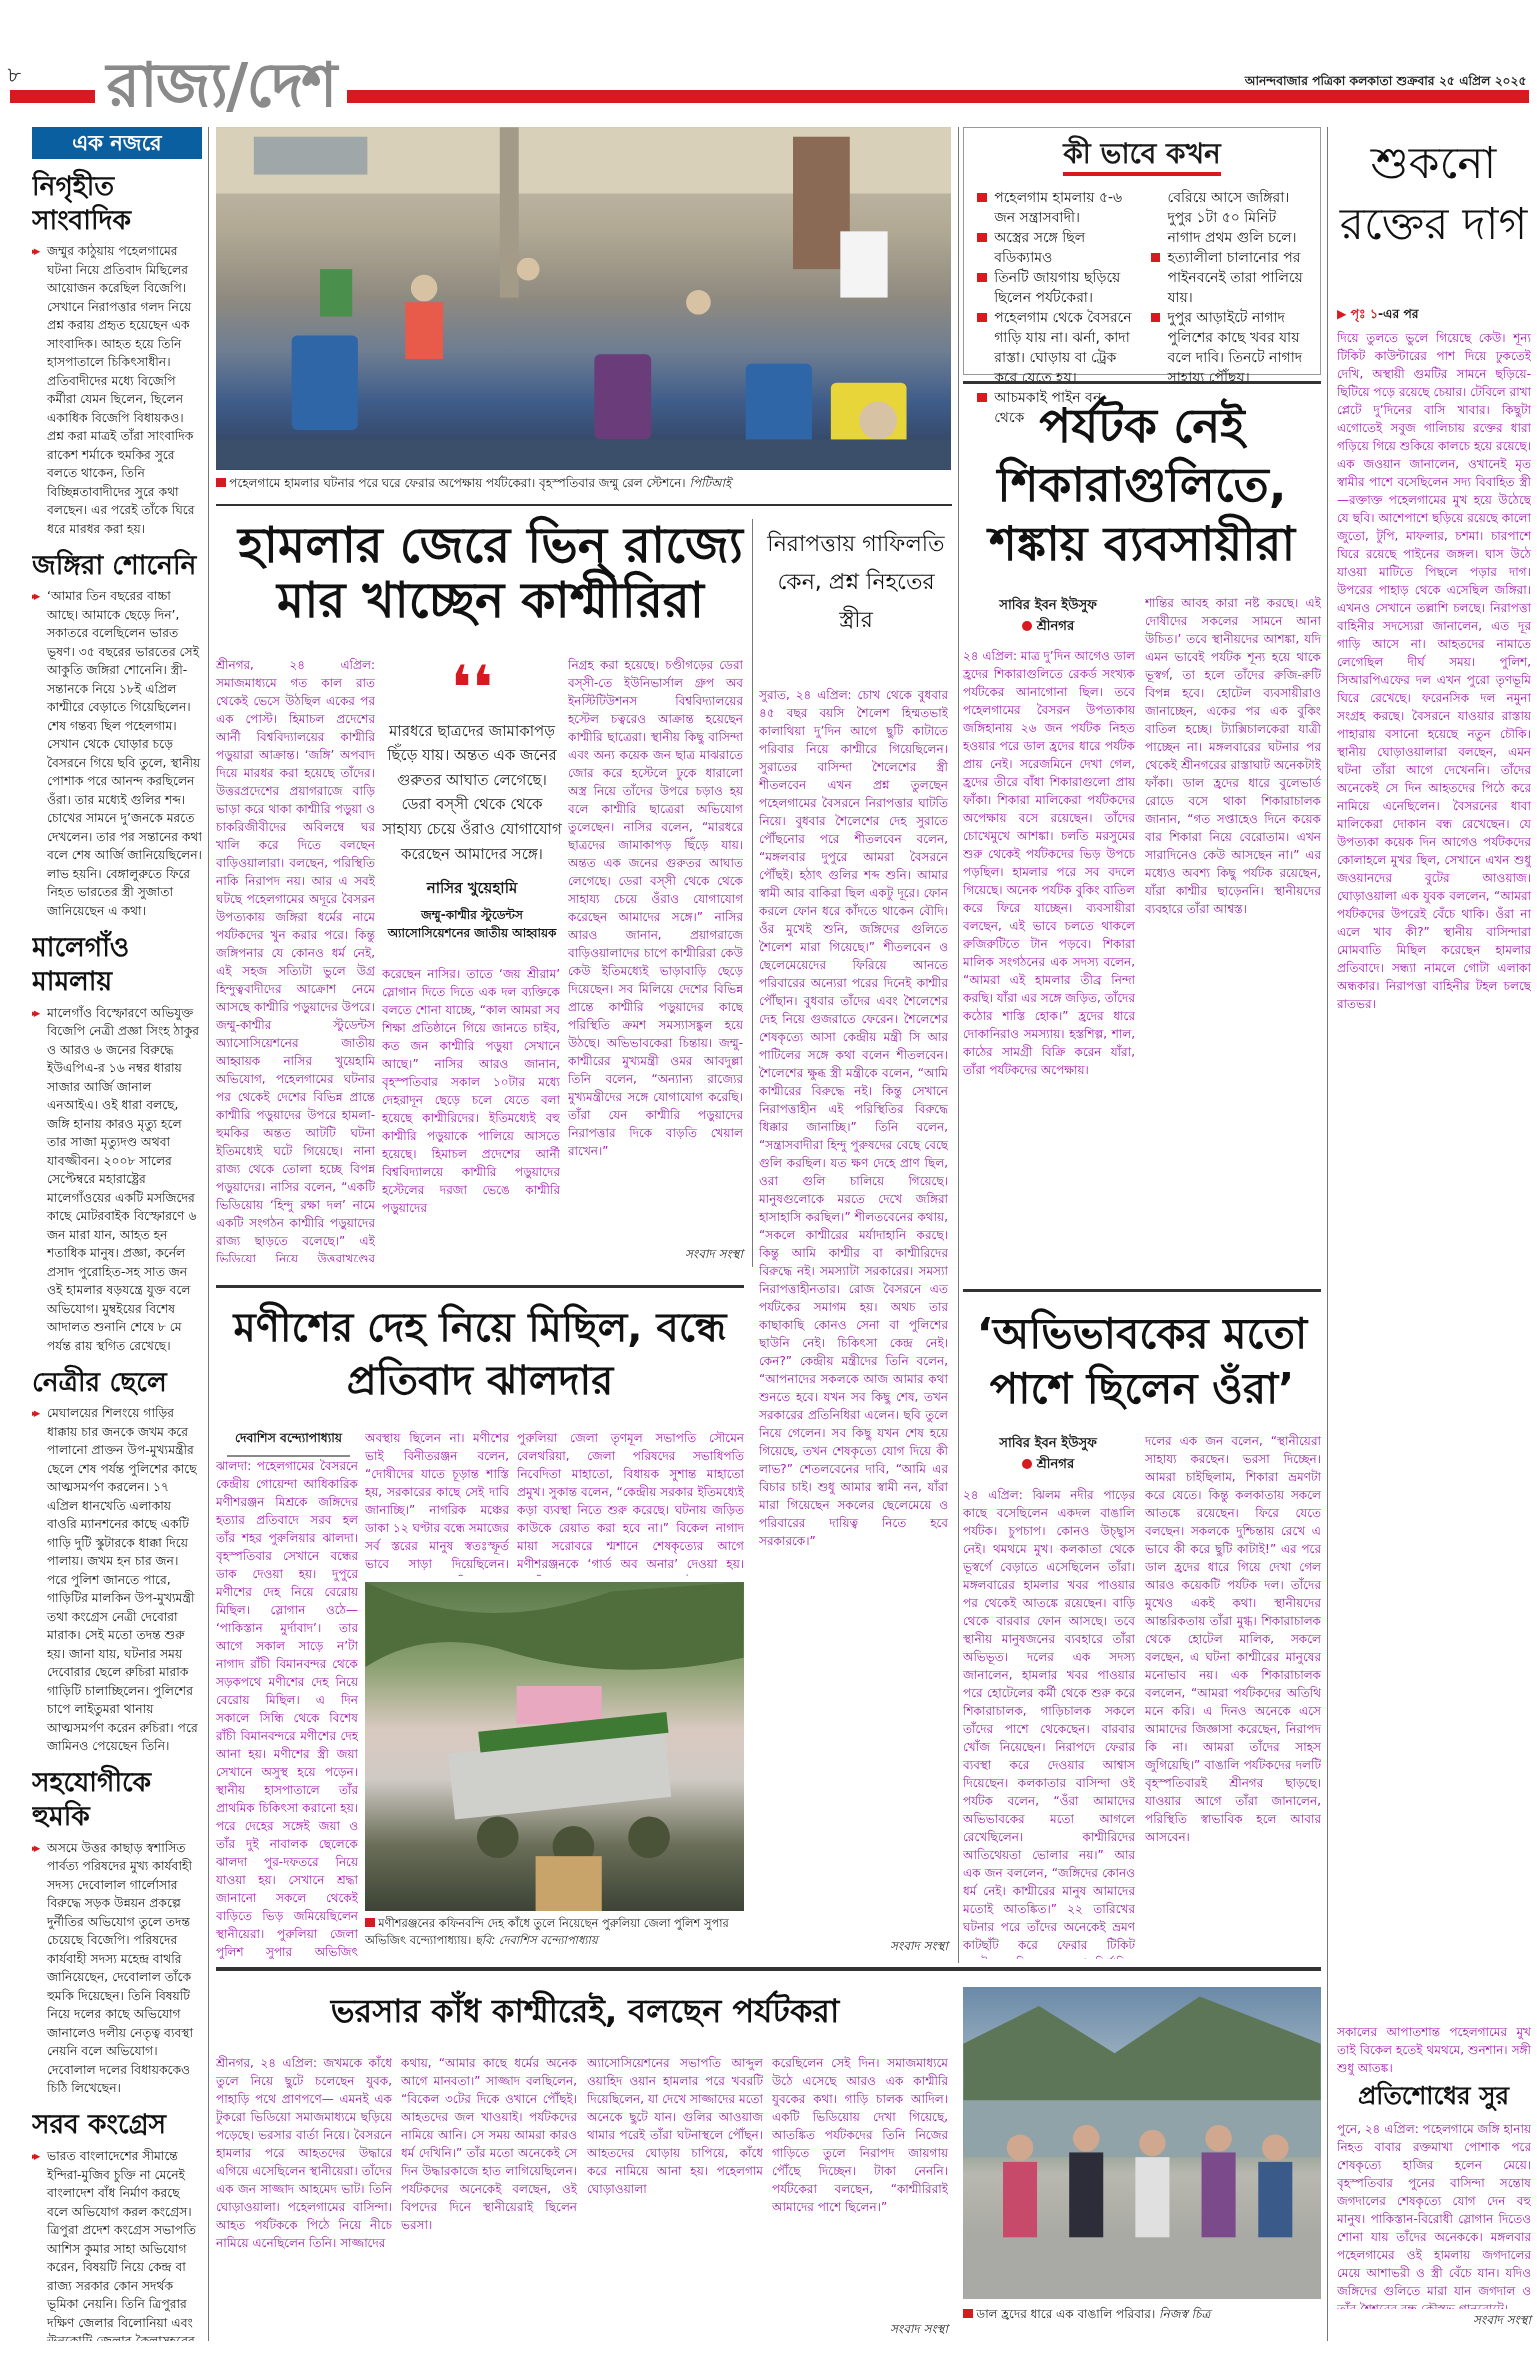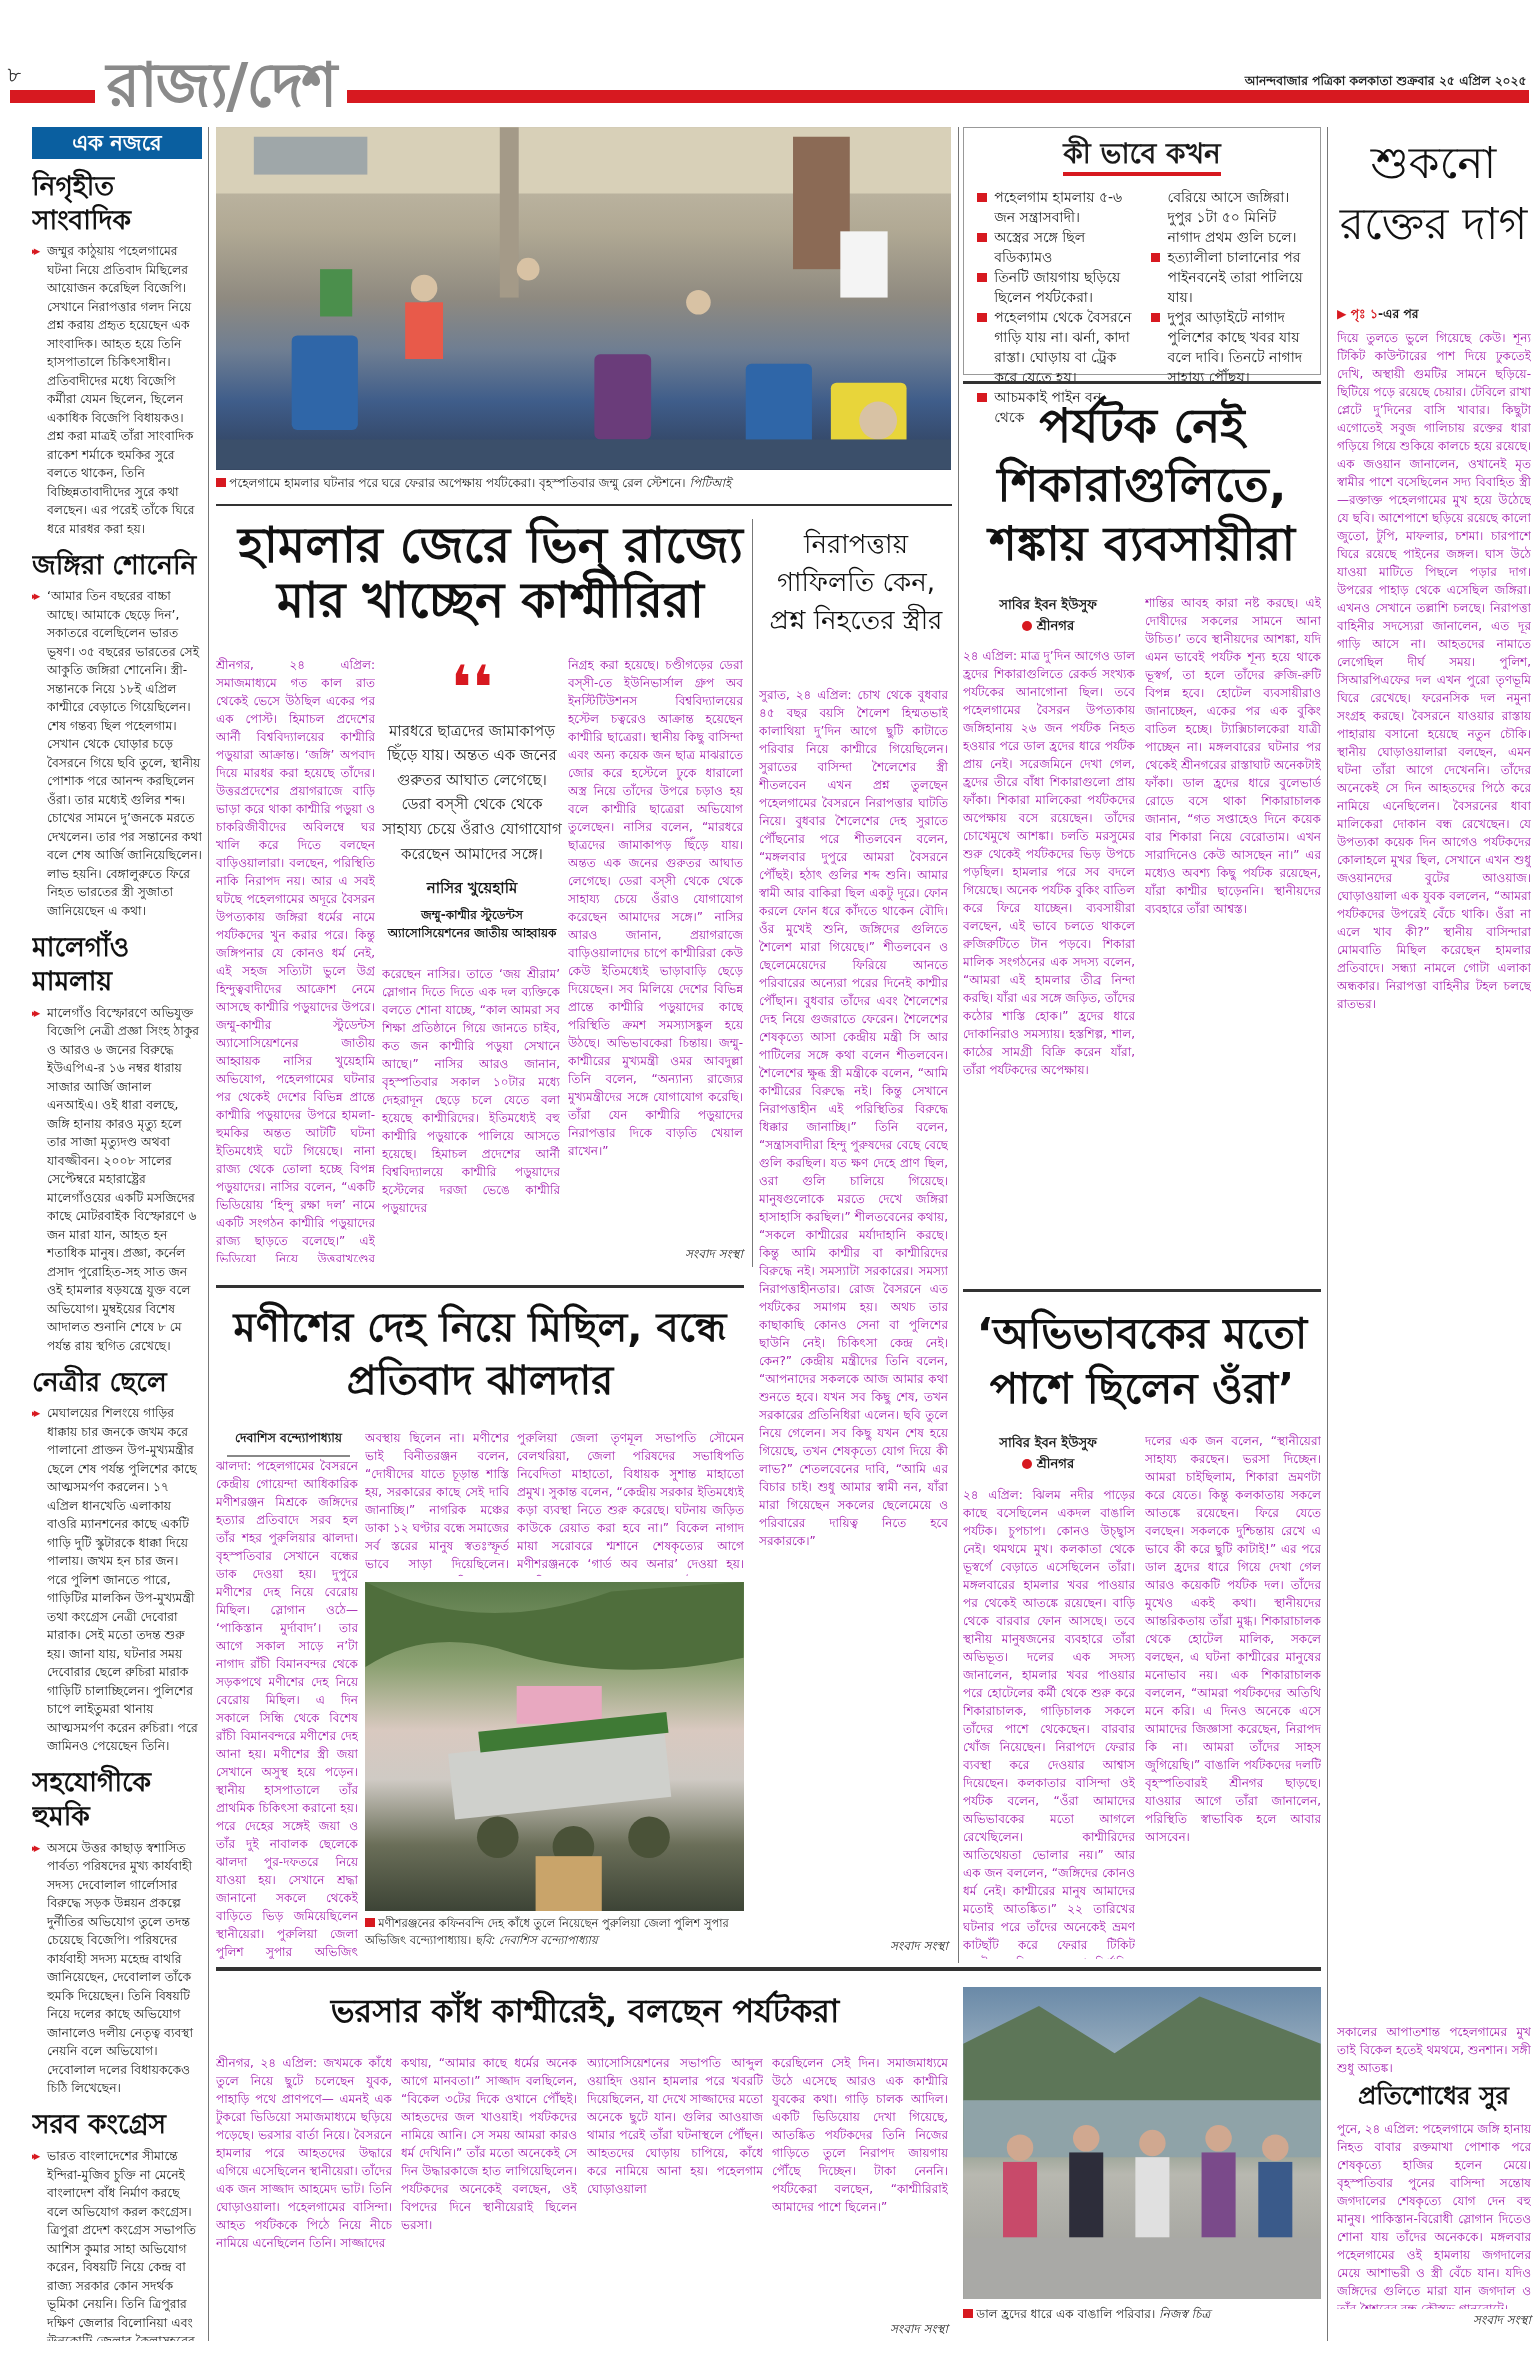--- a/index.html
+++ b/index.html
@@ -99,21 +99,21 @@
   <div class="quote-mark">❛❛</div>
   <div style="font-size:15px;line-height:24.6px;margin-top:7.6px">মারধরে ছাত্রদের জামাকাপড় ছিঁড়ে যায়। অন্তত এক জনের গুরুতর আঘাত লেগেছে। ডেরা বস্‌সী থেকে থেকে সাহায্য চেয়ে ওঁরাও যোগাযোগ করেছেন আমাদের সঙ্গে।</div>
   <div style="font-size:15px;font-weight:bold;margin-top:9.5px">নাসির খুয়েহামি</div>
   <div style="font-size:12px;line-height:18px;margin-top:5.7px;font-weight:bold">জম্মু-কাশ্মীর স্টুডেন্টস অ্যাসোসিয়েশনের জাতীয় আহ্বায়ক</div>
 </div>
 <div class="col-text" style="left:382px;top:965px;width:178px;height:296px">করেছেন নাসির। তাতে ‘জয় শ্রীরাম’ স্লোগান দিতে দিতে এক দল ব্যক্তিকে বলতে শোনা যাচ্ছে, “কাল আমরা সব শিক্ষা প্রতিষ্ঠানে গিয়ে জানতে চাইব, কত জন কাশ্মীরি পড়ুয়া সেখানে আছে।” নাসির আরও জানান, বৃহস্পতিবার সকাল ১০টার মধ্যে দেহরাদূন ছেড়ে চলে যেতে বলা হয়েছে কাশ্মীরিদের। ইতিমধ্যেই বহু কাশ্মীরি পড়ুয়াকে পালিয়ে আসতে হয়েছে। হিমাচল প্রদেশের আর্নী বিশ্ববিদ্যালয়ে কাশ্মীরি পড়ুয়াদের হস্টেলের দরজা ভেঙে কাশ্মীরি পড়ুয়াদের</div>
 <div class="col-text" style="left:568px;top:656px;width:175px;height:589px">নিগ্রহ করা হয়েছে। চণ্ডীগড়ের ডেরা বস্‌সী-তে ইউনিভার্সাল গ্রুপ অব ইনস্টিটিউশনস বিশ্ববিদ্যালয়ের হস্টেল চত্বরেও আক্রান্ত হয়েছেন কাশ্মীরি ছাত্রেরা। স্থানীয় কিছু বাসিন্দা এবং অন্য কয়েক জন ছাত্র মাঝরাতে জোর করে হস্টেলে ঢুকে ধারালো অস্ত্র নিয়ে তাঁদের উপরে চড়াও হয় বলে কাশ্মীরি ছাত্রেরা অভিযোগ তুলেছেন। নাসির বলেন, “মারধরে ছাত্রদের জামাকাপড় ছিঁড়ে যায়। অন্তত এক জনের গুরুতর আঘাত লেগেছে। ডেরা বস্‌সী থেকে থেকে সাহায্য চেয়ে ওঁরাও যোগাযোগ করেছেন আমাদের সঙ্গে।” নাসির আরও জানান, প্রয়াগরাজে বাড়িওয়ালাদের চাপে কাশ্মীরিরা কেউ কেউ ইতিমধ্যেই ভাড়াবাড়ি ছেড়ে দিয়েছেন। সব মিলিয়ে দেশের বিভিন্ন প্রান্তে কাশ্মীরি পড়ুয়াদের কাছে পরিস্থিতি ক্রমশ সমস্যাসঙ্কুল হয়ে উঠছে। অভিভাবকেরা চিন্তায়। জম্মু-কাশ্মীরের মুখ্যমন্ত্রী ওমর আবদুল্লা তিনি বলেন, “অন্যান্য রাজ্যের মুখ্যমন্ত্রীদের সঙ্গে যোগাযোগ করেছি। তাঁরা যেন কাশ্মীরি পড়ুয়াদের নিরাপত্তার দিকে বাড়তি খেয়াল রাখেন।”</div>
 <div class="source" style="position:absolute;left:568px;top:1245px;width:175px">সংবাদ সংস্থা</div>
 <div class="rule-v" style="left:752px;top:519px;height:748px;width:0.9px;background:#777"></div>
 
-<div class="headline" style="left:759px;top:525px;width:194px;font-size:26px;font-weight:normal;line-height:38px">নিরাপত্তায় গাফিলতি কেন, প্রশ্ন নিহতের স্ত্রীর</div>
+<div class="headline" style="left:759px;top:525px;width:194px;font-size:22px;font-weight:normal;line-height:38px">নিরাপত্তায় গাফিলতি কেন, প্রশ্ন নিহতের স্ত্রীর</div>
 <div class="col-text" style="left:759px;top:686px;width:189px;height:1249px">সুরাত, ২৪ এপ্রিল: চোখ থেকে বুধবার ৪৫ বছর বয়সি শৈলেশ হিম্মতভাই কালাথিয়া দু’দিন আগে ছুটি কাটাতে পরিবার নিয়ে কাশ্মীরে গিয়েছিলেন। সুরাতের বাসিন্দা শৈলেশের স্ত্রী শীতলবেন এখন প্রশ্ন তুলছেন পহেলগামের বৈসরনে নিরাপত্তার ঘাটতি নিয়ে। বুধবার শৈলেশের দেহ সুরাতে পৌঁছনোর পরে শীতলবেন বলেন, “মঙ্গলবার দুপুরে আমরা বৈসরনে পৌঁছই। হঠাৎ গুলির শব্দ শুনি। আমার স্বামী আর বাকিরা ছিল একটু দূরে। ফোন করলে ফোন ধরে কাঁদতে থাকেন বৌদি। ওঁর মুখেই শুনি, জঙ্গিদের গুলিতে শৈলেশ মারা গিয়েছে।” শীতলবেন ও ছেলেমেয়েদের ফিরিয়ে আনতে পরিবারের অন্যেরা পরের দিনেই কাশ্মীর পৌঁছান। বুধবার তাঁদের এবং শৈলেশের দেহ নিয়ে গুজরাতে ফেরেন। শৈলেশের শেষকৃত্যে আসা কেন্দ্রীয় মন্ত্রী সি আর পাটিলের সঙ্গে কথা বলেন শীতলবেন। শৈলেশের ক্ষুব্ধ স্ত্রী মন্ত্রীকে বলেন, “আমি কাশ্মীরের বিরুদ্ধে নই। কিন্তু সেখানে নিরাপত্তাহীন এই পরিস্থিতির বিরুদ্ধে ধিক্কার জানাচ্ছি।” তিনি বলেন, “সন্ত্রাসবাদীরা হিন্দু পুরুষদের বেছে বেছে গুলি করছিল। যত ক্ষণ দেহে প্রাণ ছিল, ওরা গুলি চালিয়ে গিয়েছে। মানুষগুলোকে মরতে দেখে জঙ্গিরা হাসাহাসি করছিল।” শীলতবেনের কথায়, “সকলে কাশ্মীরের মর্যাদাহানি করছে। কিন্তু আমি কাশ্মীর বা কাশ্মীরিদের বিরুদ্ধে নই। সমস্যাটা সরকারের। সমস্যা নিরাপত্তাহীনতার। রোজ বৈসরনে এত পর্যটকের সমাগম হয়। অথচ তার কাছাকাছি কোনও সেনা বা পুলিশের ছাউনি নেই। চিকিৎসা কেন্দ্র নেই। কেন?” কেন্দ্রীয় মন্ত্রীদের তিনি বলেন, “আপনাদের সকলকে আজ আমার কথা শুনতে হবে। যখন সব কিছু শেষ, তখন সরকারের প্রতিনিধিরা এলেন। ছবি তুলে নিয়ে গেলেন। সব কিছু যখন শেষ হয়ে গিয়েছে, তখন শেষকৃত্যে যোগ দিয়ে কী লাভ?” শেতলবেনের দাবি, “আমি এর বিচার চাই। শুধু আমার স্বামী নন, যাঁরা মারা গিয়েছেন সকলের ছেলেমেয়ে ও পরিবারের দায়িত্ব নিতে হবে সরকারকে।”</div>
 <div class="source" style="position:absolute;left:759px;top:1937px;width:189px">সংবাদ সংস্থা</div>
 <div class="rule-v" style="left:958px;top:127px;height:1836px;width:0.9px;background:#777"></div>
 
 <div class="kv-box" style="left:963px;top:127px;width:358px;height:248px">
   <div style="text-align:center"><span class="kv-title">কী ভাবে কখন</span></div>
   <div class="kv-cols">
     <div class="kv-col" id="kv-col1">
         <div class="kv-item bullet">পহেলগাম হামলায় ৫-৬ জন সন্ত্রাসবাদী।</div>
         <div class="kv-item bullet">অস্ত্রের সঙ্গে ছিল বডিক্যামও</div>

